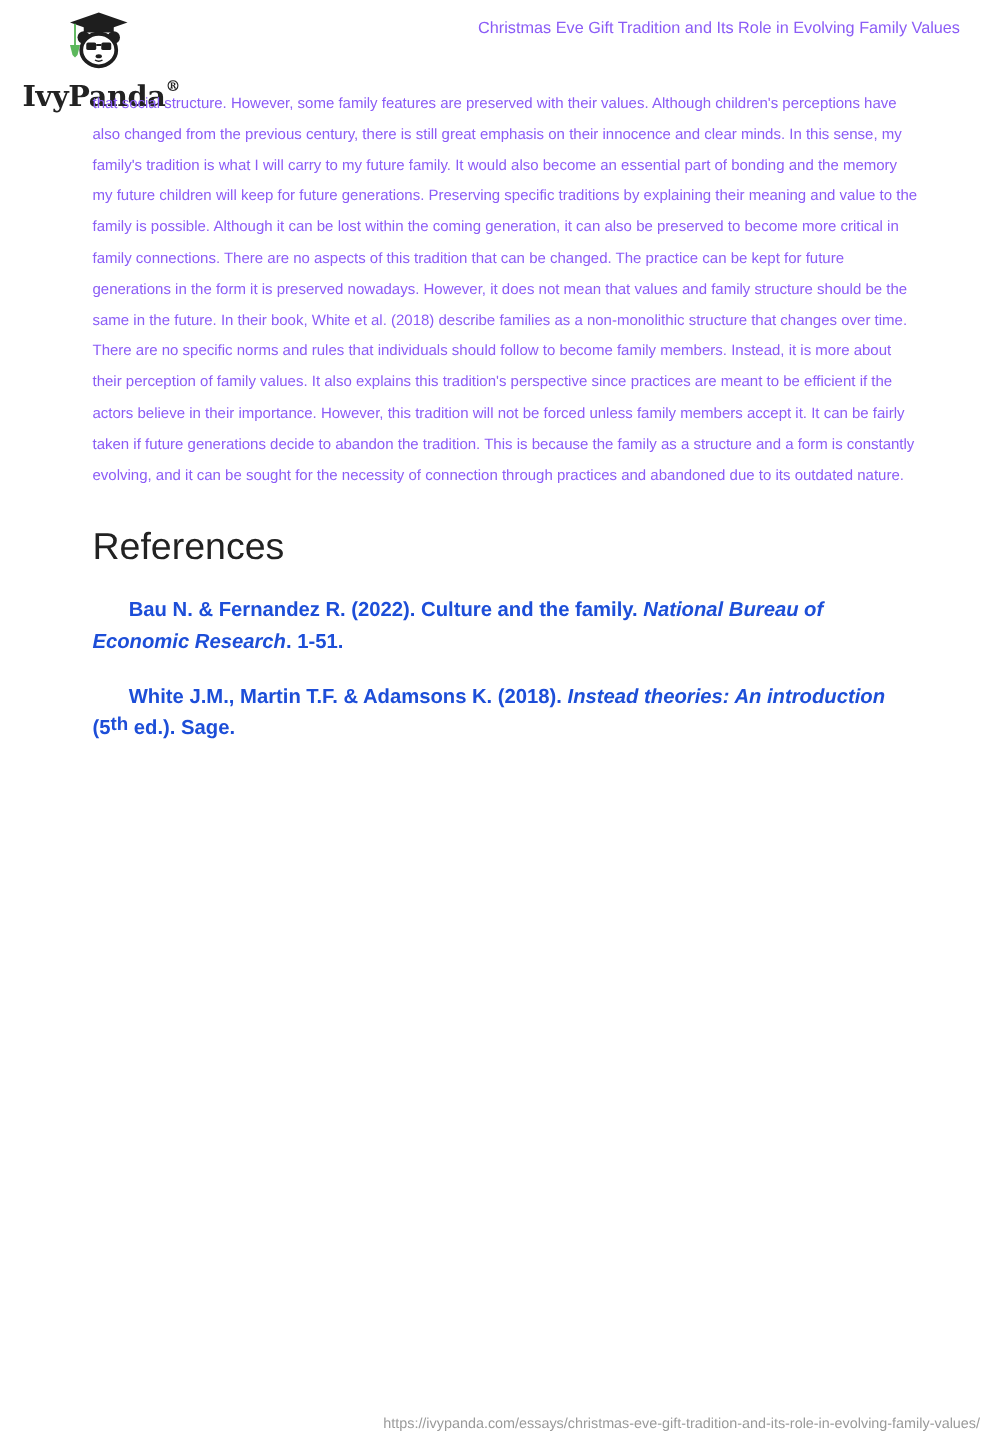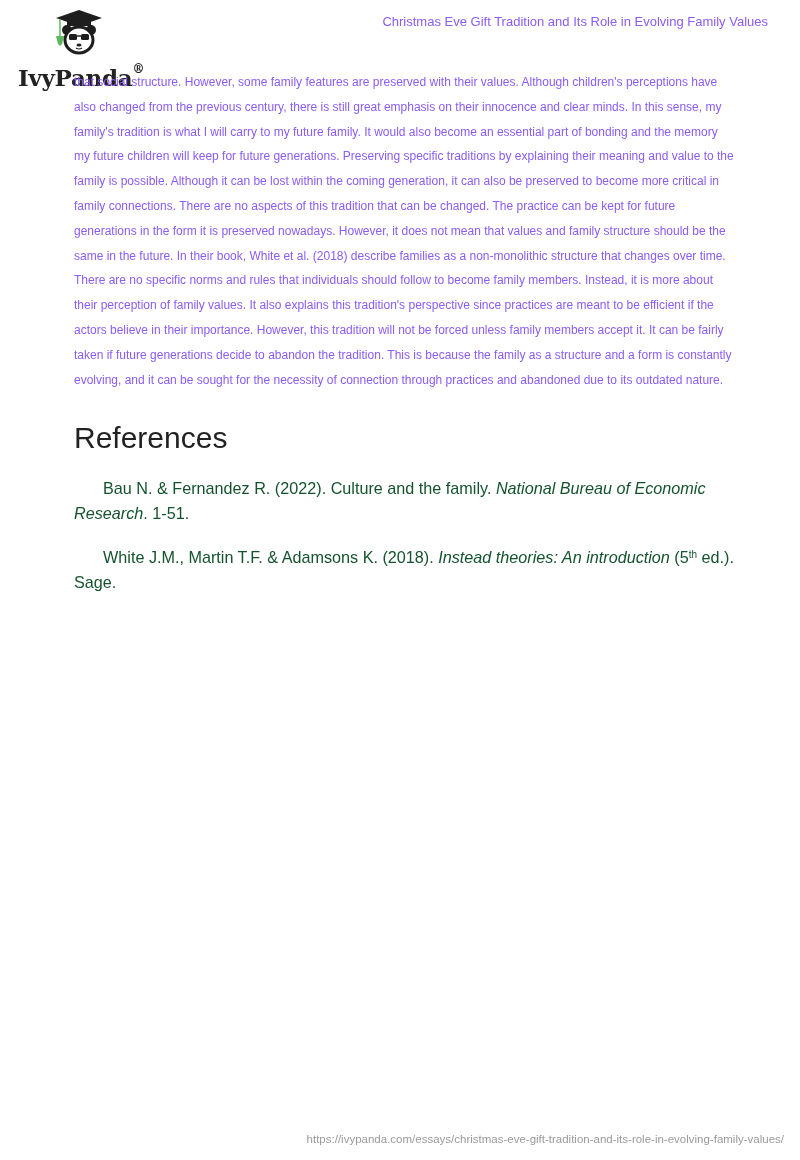--- a/index.html
+++ b/index.html
@@ -78,25 +78,26 @@
       line-height: 40px;
     }
     .ref-list {
       margin-top: 18px;
     }
     .ref {
       font-size: 16.2px;
       line-height: 24.8px;
       text-indent: 29px;
       margin: 0 0 19px 0;
-      color: #14532d;
+      color: #1d4ed8;
+      font-weight: bold;
     }
     .ref i { font-style: italic; }
     .ref sup {
-      font-size: 10px;
+      font-size: 15px;
       vertical-align: top;
       position: relative;
       top: -2px;
     }
     .footer-url {
       position: absolute;
       right: 16px;
       top: 1133px;
       font-size: 11.5px;
       color: #9a9a9a;

